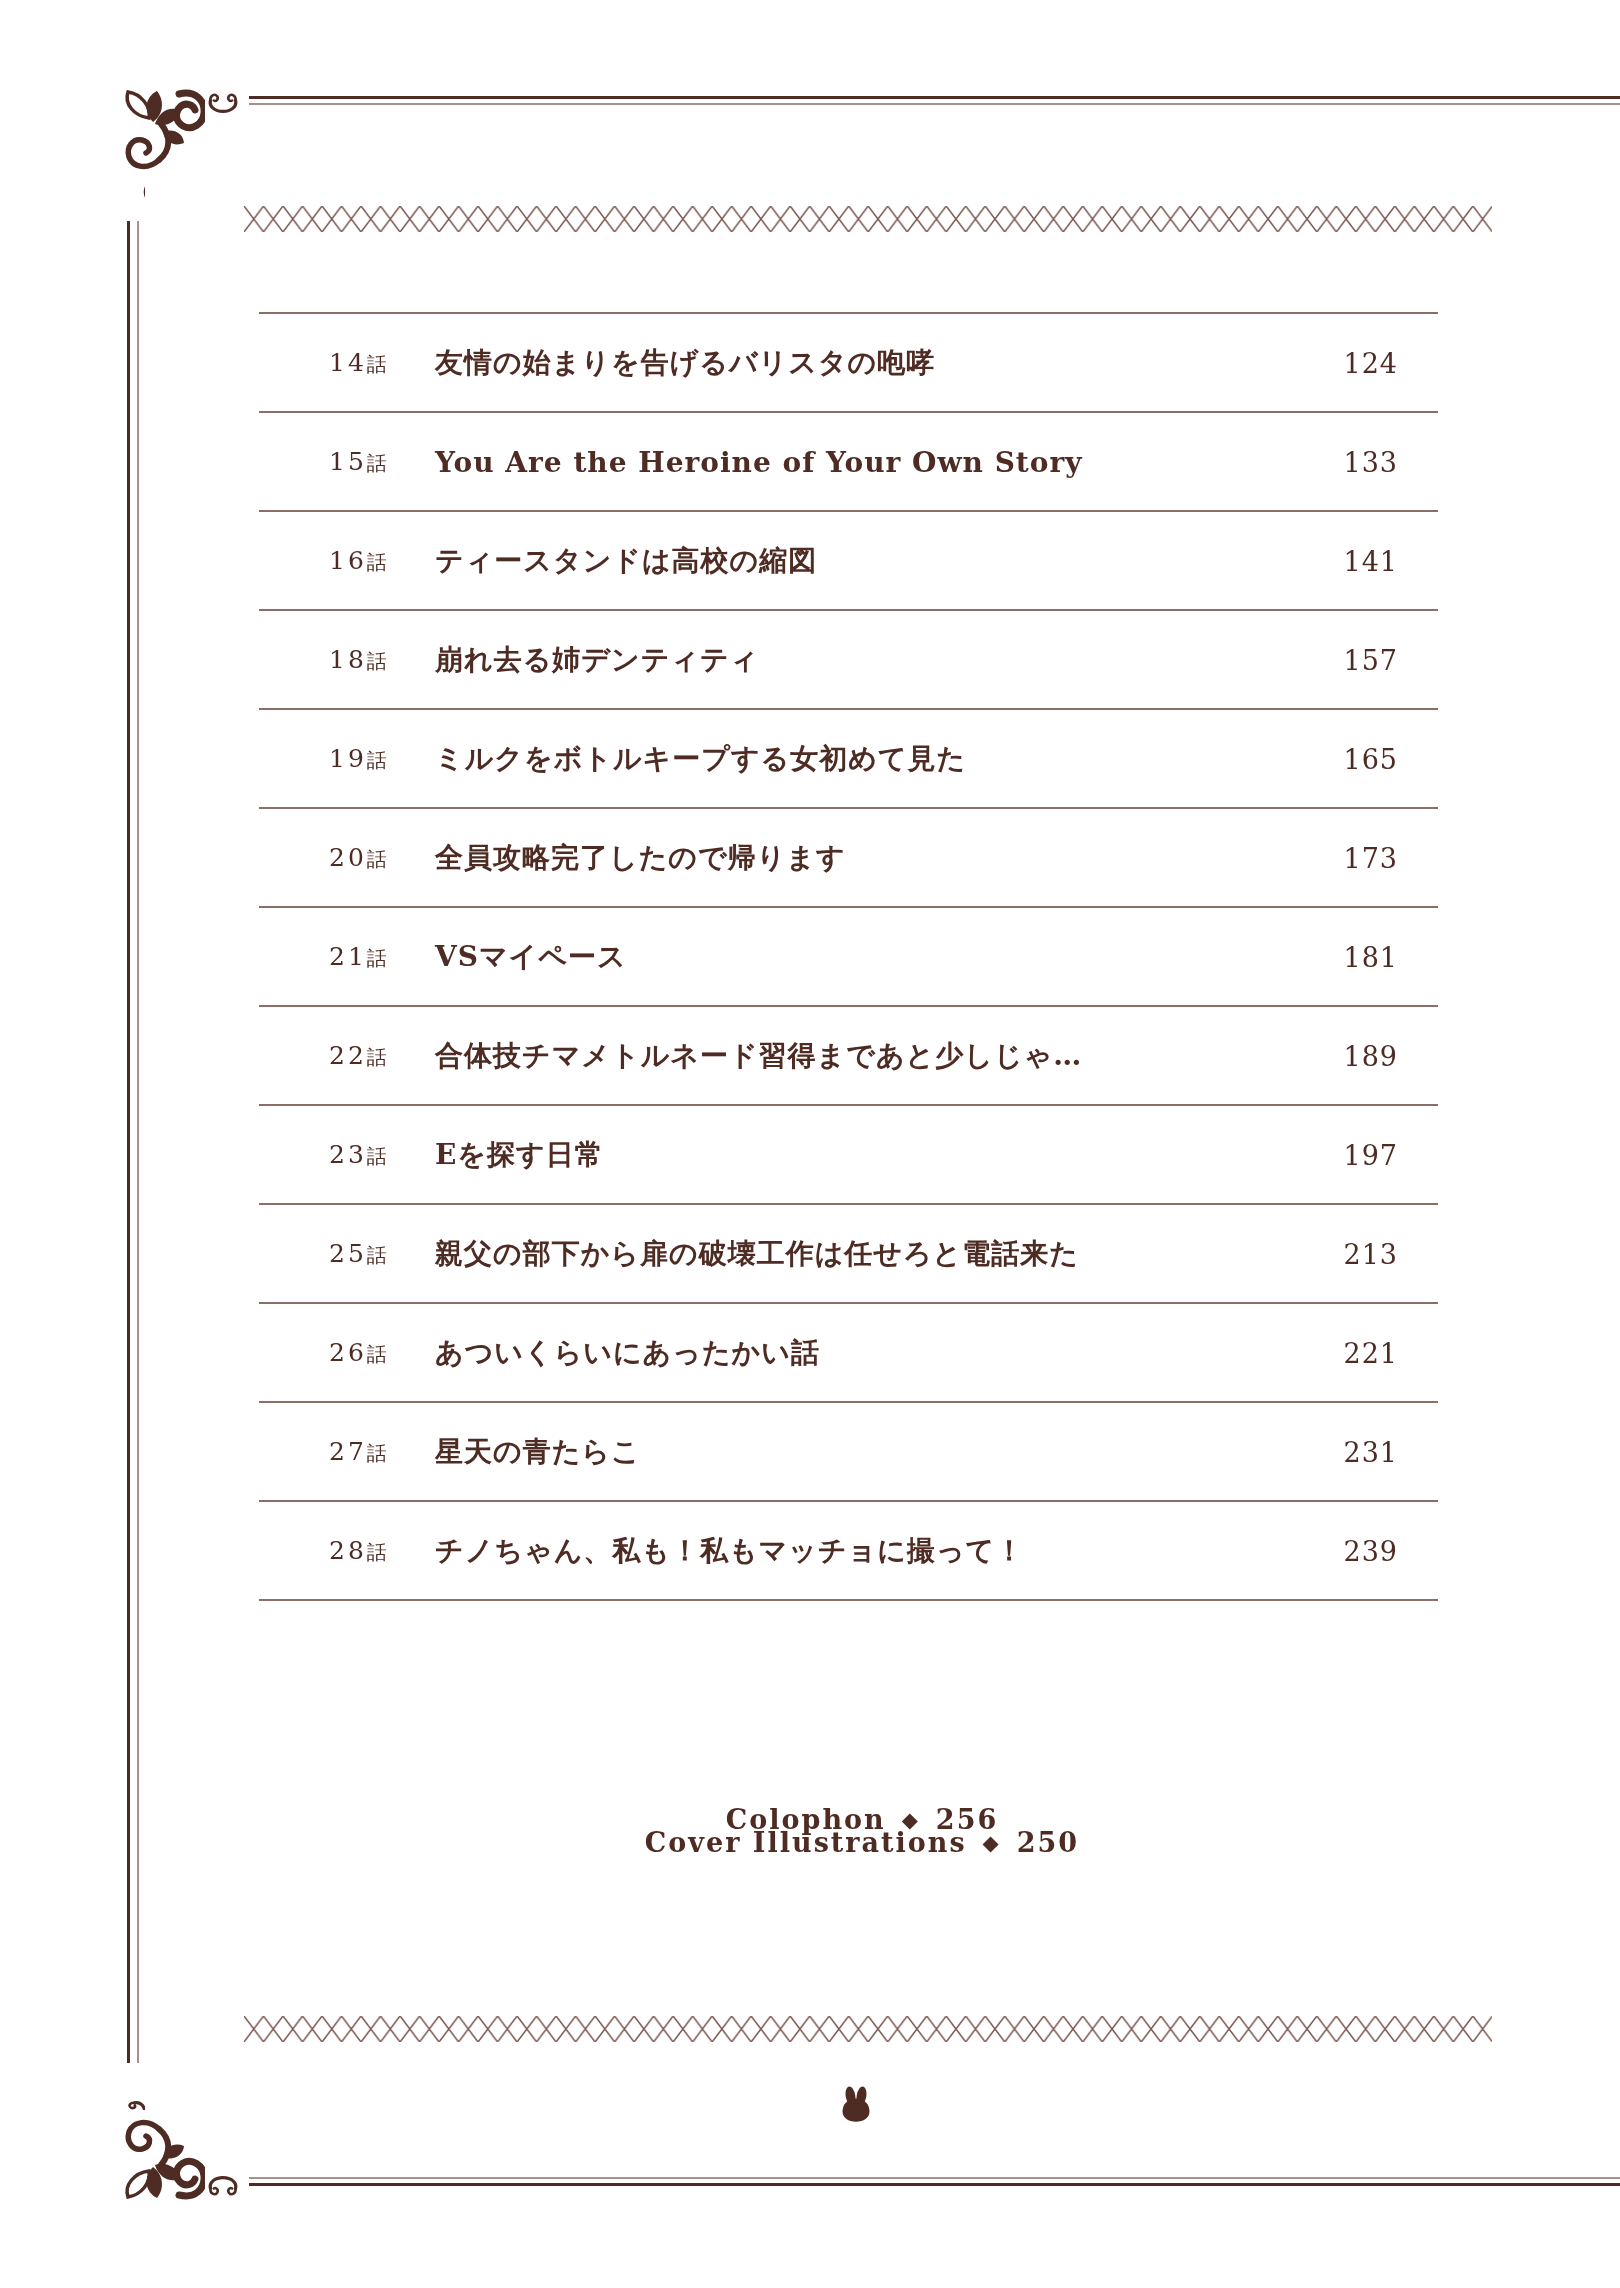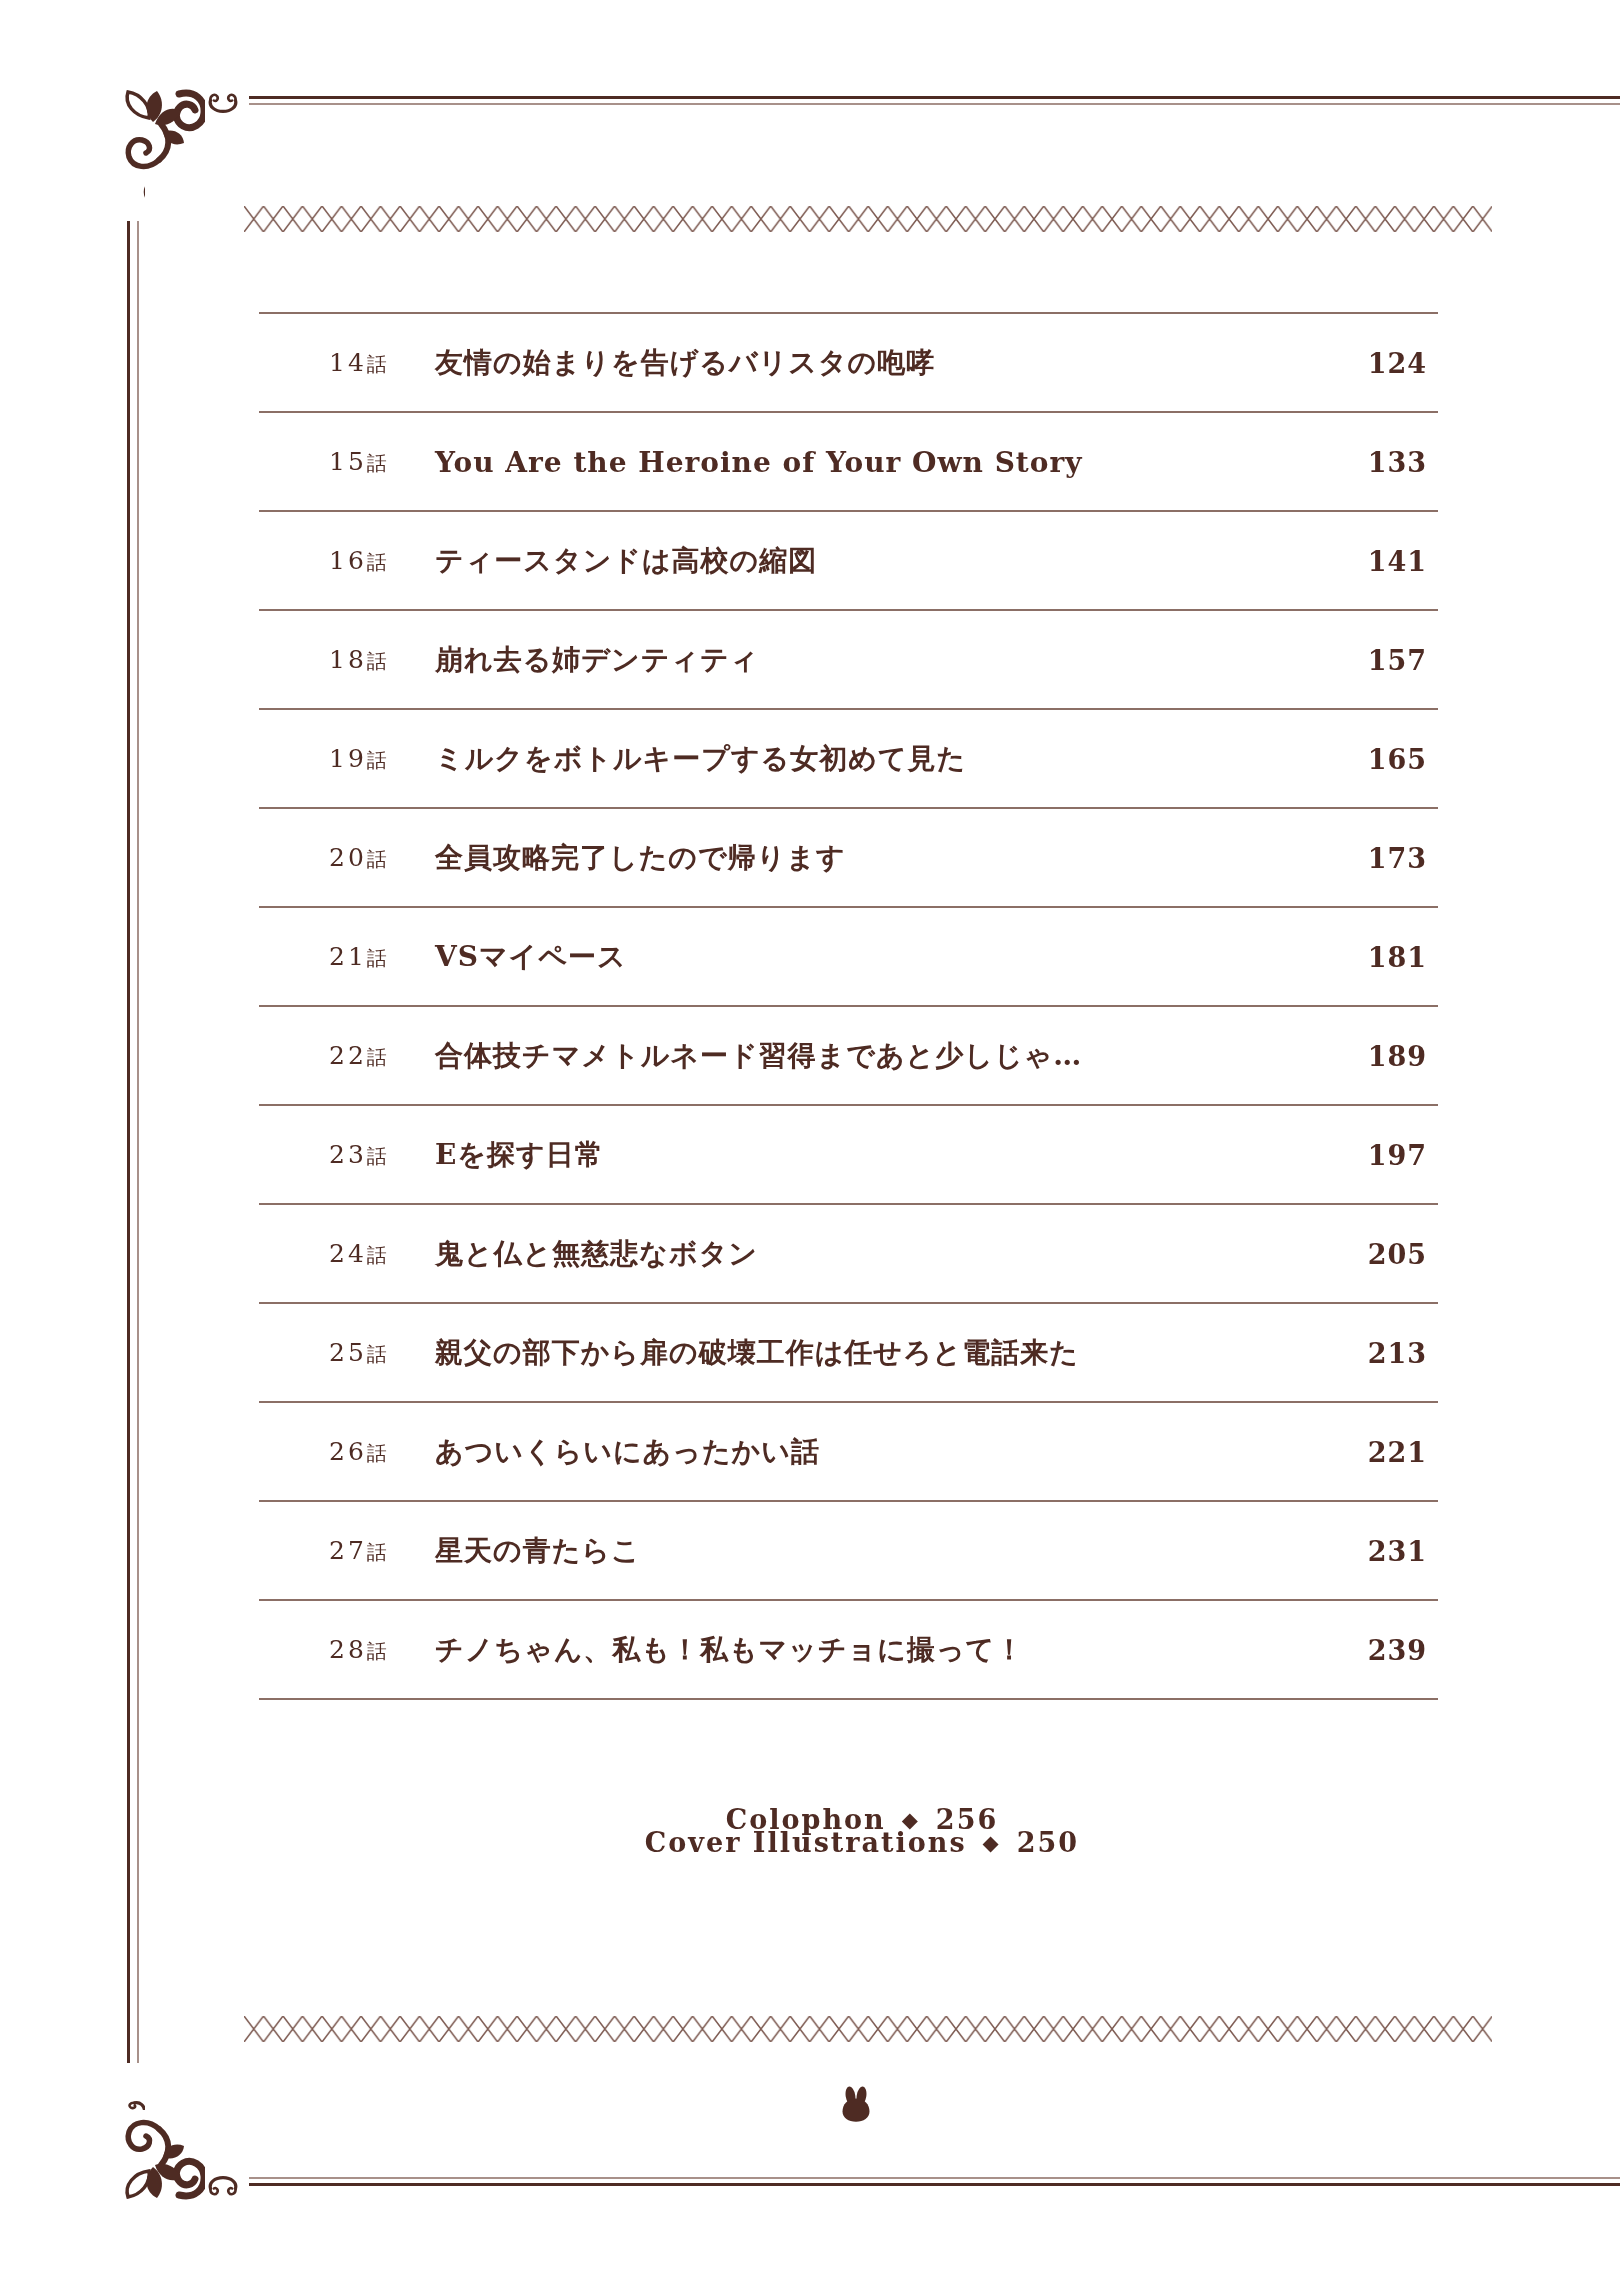--- a/index.html
+++ b/index.html
@@ -41,22 +41,22 @@
   .ch-label{
     position:absolute;left:70px;top:50%;transform:translateY(-50%);
     font-size:25px;letter-spacing:3px;white-space:nowrap;
   }
   .ch-label .kana{font-size:20px;letter-spacing:0;}
   .ch-title{
     position:absolute;left:176px;top:50%;transform:translateY(-50%);
     font-size:28px;font-weight:700;letter-spacing:1px;white-space:nowrap;text-align:right;
   }
   .ch-page{
-    position:absolute;right:11px;top:50%;transform:translateY(-50%);
-    font-size:27px;font-weight:700;letter-spacing:1px;
+    position:absolute;right:40px;top:50%;transform:translateY(-50%);
+    font-size:27px;font-weight:400;letter-spacing:1px;
   }
 
   
   .extra{
     position:absolute;left:862px;transform:translateX(-50%);
     font-size:27px;font-weight:700;letter-spacing:2px;white-space:nowrap;
   }
   .extra .dia{font-size:21px;margin:0 16px;vertical-align:2px;}
 
   
@@ -193,25 +193,20 @@
     <span class="ch-title">合体技チマメトルネード習得まであと少しじゃ…</span>
     <span class="ch-page">189</span>
   </div>
 
   <div class="toc-row">
     <span class="ch-label"><span>23</span><span class="kana">話</span></span>
     <span class="ch-title">Eを探す日常</span>
     <span class="ch-page">197</span>
   </div>
 
-  <div class="toc-row">
-    <span class="ch-label"><span>24</span><span class="kana">話</span></span>
-    <span class="ch-title">鬼と仏と無慈悲なボタン</span>
-    <span class="ch-page">205</span>
-  </div>
 
   <div class="toc-row">
     <span class="ch-label"><span>25</span><span class="kana">話</span></span>
     <span class="ch-title">親父の部下から扉の破壊工作は任せろと電話来た</span>
     <span class="ch-page">213</span>
   </div>
 
   <div class="toc-row">
     <span class="ch-label"><span>26</span><span class="kana">話</span></span>
     <span class="ch-title">あついくらいにあったかい話</span>

